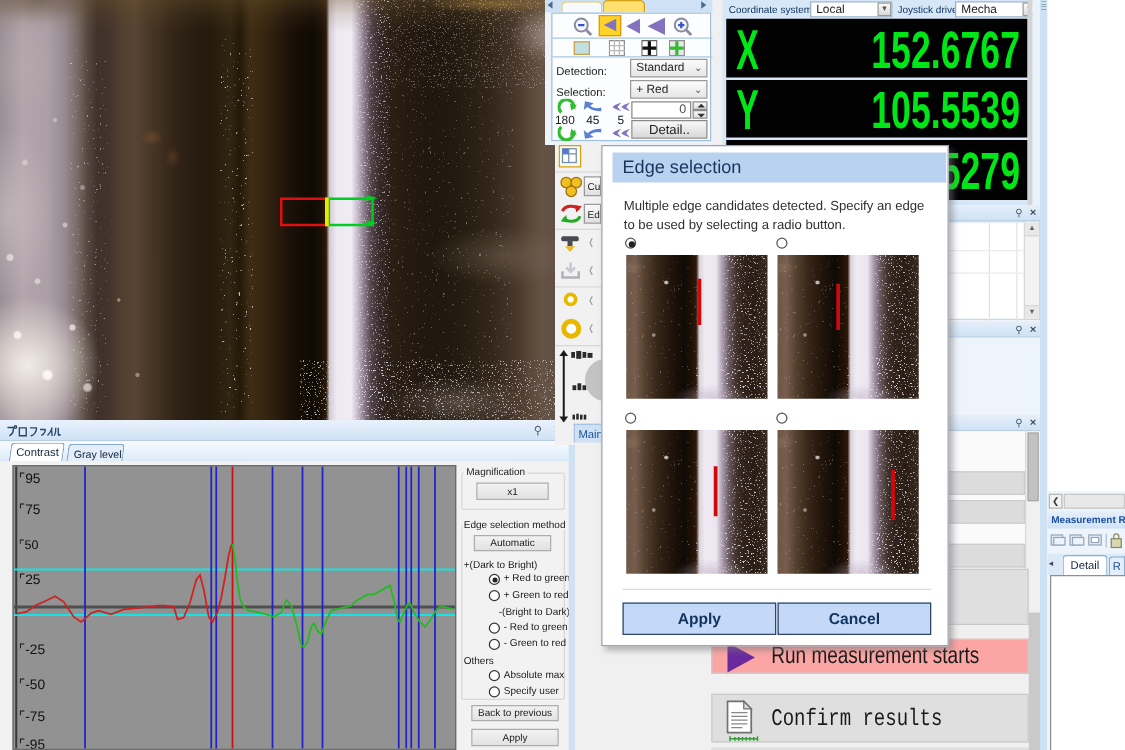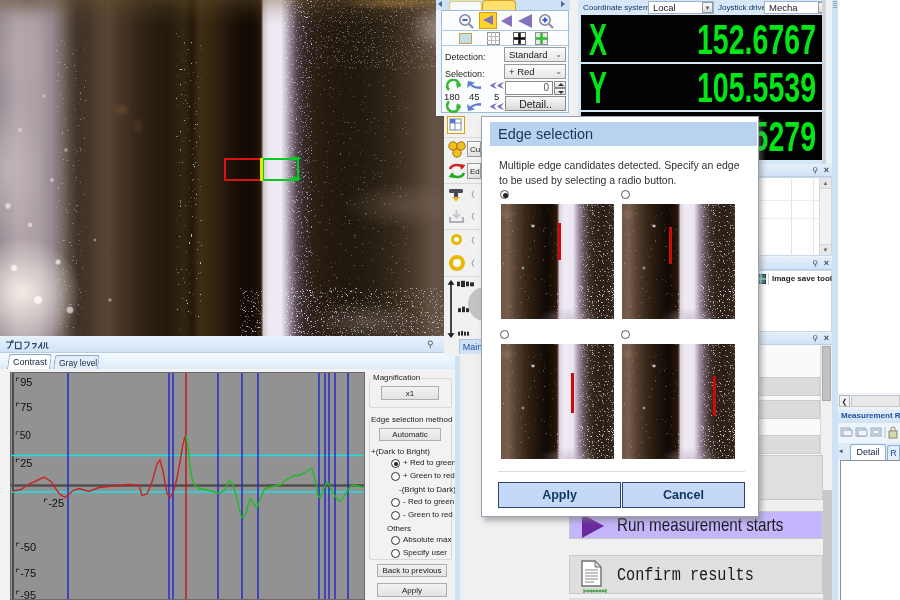--- a/index.html
+++ b/index.html
@@ -151,21 +151,21 @@
         218,107 222,111.5 226,125.5 230,143 232,145 235,140.5 238,128.5 240,125.5 243,131.5 246,134.5
         250,123.5 254,115.5 258,114.5 262,113.5 266,112.5 270,111.5 274,107.5 278,105.5 283,102.5
         288,102.5 292,100.5 297,97.5 301,95.5 304,106.5 307,122.5 309,124.5 312,117.5 315,110.5
         317,109.5 321,118.5 325,124.5 329,128.5 333,123.5 337,116.5 341,112.5 344,112.5 348,113.5 352,114.5"></polyline>
     </svg>
 
     <div class="abs" style="left:4px;top:3px;font-size:11px;color:#101010;">⌜95</div>
     <div class="abs" style="left:4px;top:28px;font-size:11px;color:#101010;">⌜75</div>
     <div class="abs" style="left:4px;top:57px;font-size:10px;color:#101010;">⌜50</div>
     <div class="abs" style="left:4px;top:84px;font-size:11px;color:#101010;">⌜25</div>
-    <div class="abs" style="left:4px;top:124px;font-size:11px;color:#101010;padding-left:28px;">⌜-25</div>
+    <div class="abs" style="left:4px;top:140px;font-size:11px;color:#101010;">⌜-25</div>
     <div class="abs" style="left:4px;top:168px;font-size:11px;color:#101010;">⌜-50</div>
     <div class="abs" style="left:4px;top:194px;font-size:11px;color:#101010;">⌜-75</div>
     <div class="abs" style="left:4px;top:216px;font-size:11px;color:#101010;">⌜-95</div>
   </div>
 
   <div id="psidebar" class="abs" style="left:366px;top:36px;width:89px;height:228px;font-size:8px;color:#1a1a1a;white-space:nowrap;">
     <div class="abs" style="left:3px;top:6px;width:83px;height:30px;border:1px solid #d8d8d8;border-radius:2px;"></div>
     <div class="abs" style="left:5px;top:1px;background:#f2f2f2;padding:0 2px;">Magnification</div>
     <div class="abs" style="left:15px;top:14px;width:58px;height:14px;background:linear-gradient(180deg,#f2f2f2,#e2e2e2);border:1px solid #adadad;text-align:center;line-height:13px;">x1</div>
     <div class="abs" style="left:3px;top:48px;width:83px;height:140px;border:1px solid #d8d8d8;border-radius:2px;"></div>
@@ -175,21 +175,21 @@
     <div class="abs" style="left:25px;top:87px;width:9px;height:9px;border:1px solid #333;border-radius:50%;background:#fff;"></div>
     <div class="abs" style="left:28px;top:90px;width:4px;height:4px;border-radius:50%;background:#222;"></div>
     <div class="abs" style="left:37px;top:86px;">+ Red to green</div>
     <div class="abs" style="left:25px;top:100px;width:9px;height:9px;border:1px solid #333;border-radius:50%;background:#fff;"></div>
     <div class="abs" style="left:37px;top:99px;">+ Green to red</div>
     <div class="abs" style="left:5px;top:113px;margin-left:28px;">-(Bright to Dark)</div>
     <div class="abs" style="left:25px;top:126px;width:9px;height:9px;border:1px solid #333;border-radius:50%;background:#fff;"></div>
     <div class="abs" style="left:37px;top:125px;">- Red to green</div>
     <div class="abs" style="left:25px;top:139px;width:9px;height:9px;border:1px solid #333;border-radius:50%;background:#fff;"></div>
     <div class="abs" style="left:37px;top:138px;">- Green to red</div>
-    <div class="abs" style="left:5px;top:152px;padding-left:16px;">Others</div>
+    <div class="abs" style="left:5px;top:152px;">Others</div>
     <div class="abs" style="left:25px;top:164px;width:9px;height:9px;border:1px solid #333;border-radius:50%;background:#fff;"></div>
     <div class="abs" style="left:37px;top:163px;">Absolute max</div>
     <div class="abs" style="left:25px;top:177px;width:9px;height:9px;border:1px solid #333;border-radius:50%;background:#fff;"></div>
     <div class="abs" style="left:37px;top:176px;">Specify user</div>
     <div class="abs" style="left:11px;top:192px;width:70px;height:13px;background:linear-gradient(180deg,#f2f2f2,#e2e2e2);border:1px solid #adadad;text-align:center;line-height:12px;">Back to previous</div>
     <div class="abs" style="left:11px;top:211px;width:70px;height:14px;background:linear-gradient(180deg,#f2f2f2,#e2e2e2);border:1px solid #adadad;text-align:center;line-height:13px;">Apply</div>
   </div>
 </div>
 
 <div class="abs" style="left:455px;top:336px;width:5px;height:264px;background:#cfe2f5;"></div>
@@ -407,29 +407,20 @@
     <div class="abs" style="left:66px;top:0;width:12px;height:77px;background:#f2f2f2;border-left:1px solid #d8d8d8;">
       <div style="height:11px;border-bottom:1px solid #d8d8d8;background:#e8e8e8;font-size:6px;color:#666;text-align:center;line-height:10px;">▲</div>
       <div style="position:absolute;bottom:0;width:100%;height:11px;border-top:1px solid #d8d8d8;background:#e8e8e8;font-size:6px;color:#666;text-align:center;line-height:10px;">▼</div>
     </div>
   </div>
 
   <div class="abs" style="left:0;top:93px;width:80px;height:13px;background:linear-gradient(180deg,#e6eff9,#cfe2f5);border-bottom:1px solid #b9cfe4;">
     <div class="abs" style="right:14px;top:2px;font-size:8px;color:#44566a;">⚲</div>
     <div class="abs" style="right:3px;top:1px;font-size:9px;font-weight:bold;color:#3a4a5a;">×</div>
   </div>
-  <div class="abs" style="left:0;top:106px;width:80px;height:62px;background:#fff;border:1px solid #c8d8e8;">
-    <svg class="abs" style="left:3px;top:3px;" width="10" height="10">
-          <rect x="0.5" y="0.5" width="9" height="9" fill="#2a7a7a" stroke="#14444a"></rect>
-          <line x1="0" y1="5" x2="10" y2="5" stroke="#d8ecec"></line>
-          <line x1="5" y1="0" x2="5" y2="10" stroke="#d8ecec"></line>
-        </svg>
-    <div class="abs" style="left:15px;top:2px;width:1px;height:12px;background:#d0d0d0;"></div>
-    <div class="abs" style="left:19px;top:3px;font-size:8px;font-weight:bold;color:#222;white-space:nowrap;">Image save tool</div>
-  </div>
 
   <div class="abs" style="left:0;top:168px;width:80px;height:13px;background:linear-gradient(180deg,#e6eff9,#cfe2f5);border-bottom:1px solid #b9cfe4;">
     <div class="abs" style="right:14px;top:2px;font-size:8px;color:#44566a;">⚲</div>
     <div class="abs" style="right:3px;top:1px;font-size:9px;font-weight:bold;color:#3a4a5a;">×</div>
   </div>
   <div class="abs" style="left:0;top:181px;width:80px;height:145px;background:#fafafa;">
     <div class="abs" style="left:2px;top:32px;width:66px;height:19px;background:#dcdcdc;border:1px solid #cccccc;"></div>
     <div class="abs" style="left:2px;top:55px;width:66px;height:19px;background:#dcdcdc;border:1px solid #cccccc;"></div>
     <div class="abs" style="left:2px;top:90px;width:66px;height:19px;background:#dcdcdc;border:1px solid #cccccc;"></div>
     <div class="abs" style="left:2px;top:115px;width:66px;height:19px;background:#dcdcdc;border:1px solid #cccccc;"></div>
@@ -466,21 +457,21 @@
   </div>
   <div class="abs" style="left:0;top:50px;width:62px;height:17px;background:#dce9f6;">
     <div class="abs" style="left:1px;top:4px;font-size:7px;color:#446;">◂</div>
     <div class="abs" style="left:12px;top:1px;width:36px;height:16px;background:#fff;border:1px solid #8ab0d0;border-bottom:none;border-radius:3px 3px 0 0;font-size:9px;color:#10243c;text-align:center;line-height:15px;">Detail</div>
     <div class="abs" style="left:49px;top:2px;width:13px;height:15px;background:#e4eefa;border:1px solid #8ab0d0;border-bottom:none;border-radius:3px 0 0 0;font-size:9px;color:#1c50a0;text-align:center;line-height:14px;">R</div>
   </div>
   <div class="abs" style="left:2px;top:67px;width:60px;height:140px;background:#fff;border-left:1.5px solid #909090;border-top:1.5px solid #909090;"></div>
 </div>
 
 <div class="abs" style="left:569px;top:455px;width:254px;height:45px;background:#dfdfdf;border:1px solid #cacaca;"></div>
-<div class="abs" style="left:569px;top:511px;width:254px;height:28px;background:#c4b5fd;border:1px solid #cacaca;">
+<div class="abs" style="left:569px;top:511px;width:254px;height:28px;background:#fca5a5;border:1px solid #cacaca;">
   <div class="abs" style="left:12px;top:2px;width:0;height:0;border-top:12px solid transparent;border-bottom:12px solid transparent;border-left:22px solid #6a2a9e;"></div>
   <div class="abs" style="left:47px;top:2px;font-size:19px;color:#1a1a1a;transform:scaleX(0.8);transform-origin:0 0;white-space:nowrap;">Run measurement starts</div>
 </div>
 <div class="abs" style="left:569px;top:555px;width:254px;height:39px;background:#dfdfdf;border:1px solid #cacaca;font-family:Liberation Mono, monospace;">
   <svg class="abs" style="left:11px;top:4px;" width="30" height="33" viewBox="0 0 30 33">
     <path d="M1 1 H14 L20 7 V26 H1 Z" fill="#fff" stroke="#707070" stroke-width="1.4"></path>
     <path d="M14 1 L14 7 H20 Z" fill="#d8d8d8" stroke="#707070"></path>
     <g stroke="#888" stroke-width="1">
           <line x1="4" y1="10" x2="17" y2="10"></line>
           <line x1="4" y1="13" x2="17" y2="13"></line>

